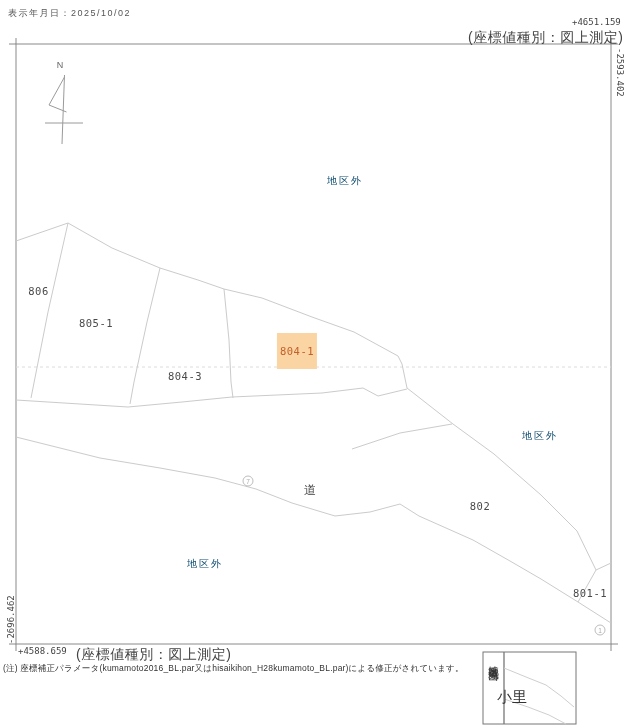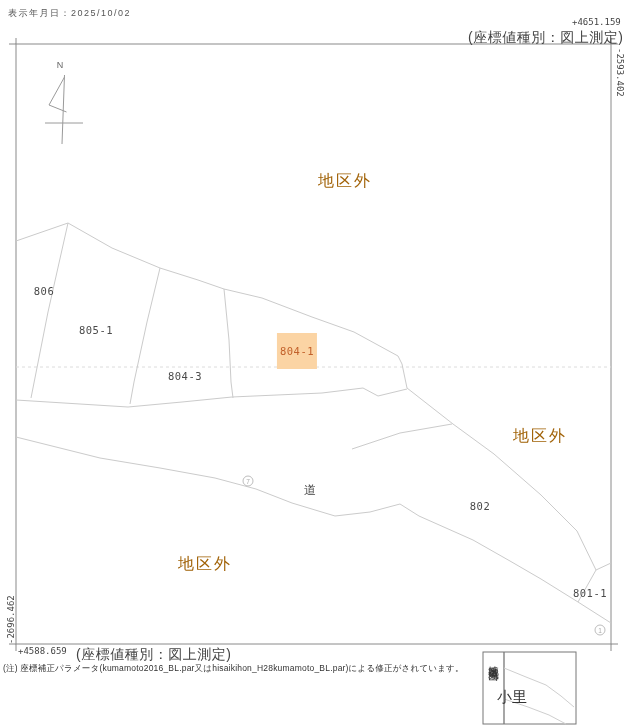--- a/index.html
+++ b/index.html
@@ -16,21 +16,21 @@
   .coord-x-top{left:572px;top:17px;}
   .coord-y-right{left:625px;top:48px;transform:rotate(90deg);transform-origin:0 0;}
   .coord-x-bottom{left:18px;top:646px;text-align:center;}
   .coord-note-bottom{left:76px;top:646px;}
   .coord-y-left{left:6px;top:644px;transform:rotate(-90deg);transform-origin:0 0;}
   .footer-note{left:3px;top:663px;font-size:8.5px;color:#333;letter-spacing:0.2px;}
   .north-n{left:60px;top:65px;transform:translate(-50%,-50%);font-size:9px;color:#666;}
   .plabel{position:absolute;transform:translate(-50%,-50%);font-size:10.5px;color:#4a4a4a;
           white-space:nowrap;letter-spacing:0.5px;font-family:"DejaVu Sans Mono", monospace;}
   .plabel.hl{background:#fbd4a4;color:#c2602a;padding:12px 3px;}
-  .zone{position:absolute;transform:translate(-50%,-50%);font-size:16px;color:#a16207;
+  .zone{position:absolute;transform:translate(-50%,-50%);font-size:10px;color:#0c4a6e;
         letter-spacing:2px;white-space:nowrap;}
   .road{position:absolute;transform:translate(-50%,-50%);font-size:12px;color:#3f3f3f;}
   .marker{position:absolute;transform:translate(-50%,-50%);width:9px;height:9px;
           border:1px solid #bdbdbd;border-radius:50%;display:flex;align-items:center;
           justify-content:center;font-size:6.5px;color:#ababab;background:transparent;}
   .legend-title{left:487px;top:657px;height:66px;writing-mode:vertical-rl;
                 font-size:10.5px;letter-spacing:1px;color:#333;}
   .legend-area{left:512px;top:697px;transform:translate(-50%,-50%);font-size:15px;color:#333;}
 </style>
 </head>
@@ -82,22 +82,22 @@
 <div class="abs coord coord-x-bottom">+4588.659</div>
 <div class="abs coord-note coord-note-bottom">(座標値種別：図上測定)</div>
 <div class="abs coord coord-y-left">-2696.462</div>
 
 <div class="abs north-n">N</div>
 
 <div class="zone" style="left:345px;top:181px;">地区外</div>
 <div class="zone" style="left:540px;top:436px;">地区外</div>
 <div class="zone" style="left:205px;top:564px;">地区外</div>
 
-<div class="plabel" style="left:44px;top:291px;">806</div>
-<div class="plabel" style="left:96px;top:330px;">805-1</div>
+<div class="plabel" style="left:24px;top:291px;padding-left:29px;">806</div>
+<div class="plabel" style="left:96px;top:323px;">805-1</div>
 <div class="plabel" style="left:185px;top:351px;margin-top:25px;">804-3</div>
 <div class="plabel hl" style="left:297px;top:351px;">804-1</div>
 <div class="plabel" style="left:480px;top:506px;">802</div>
 <div class="plabel" style="left:590px;top:593px;">801-1</div>
 
 <div class="road" style="left:310px;top:490px;">道</div>
 <div class="marker" style="left:248px;top:481px;">7</div>
 <div class="marker" style="left:600px;top:630px;">1</div>
 
 <div class="abs legend-title">地番区域見出</div>

